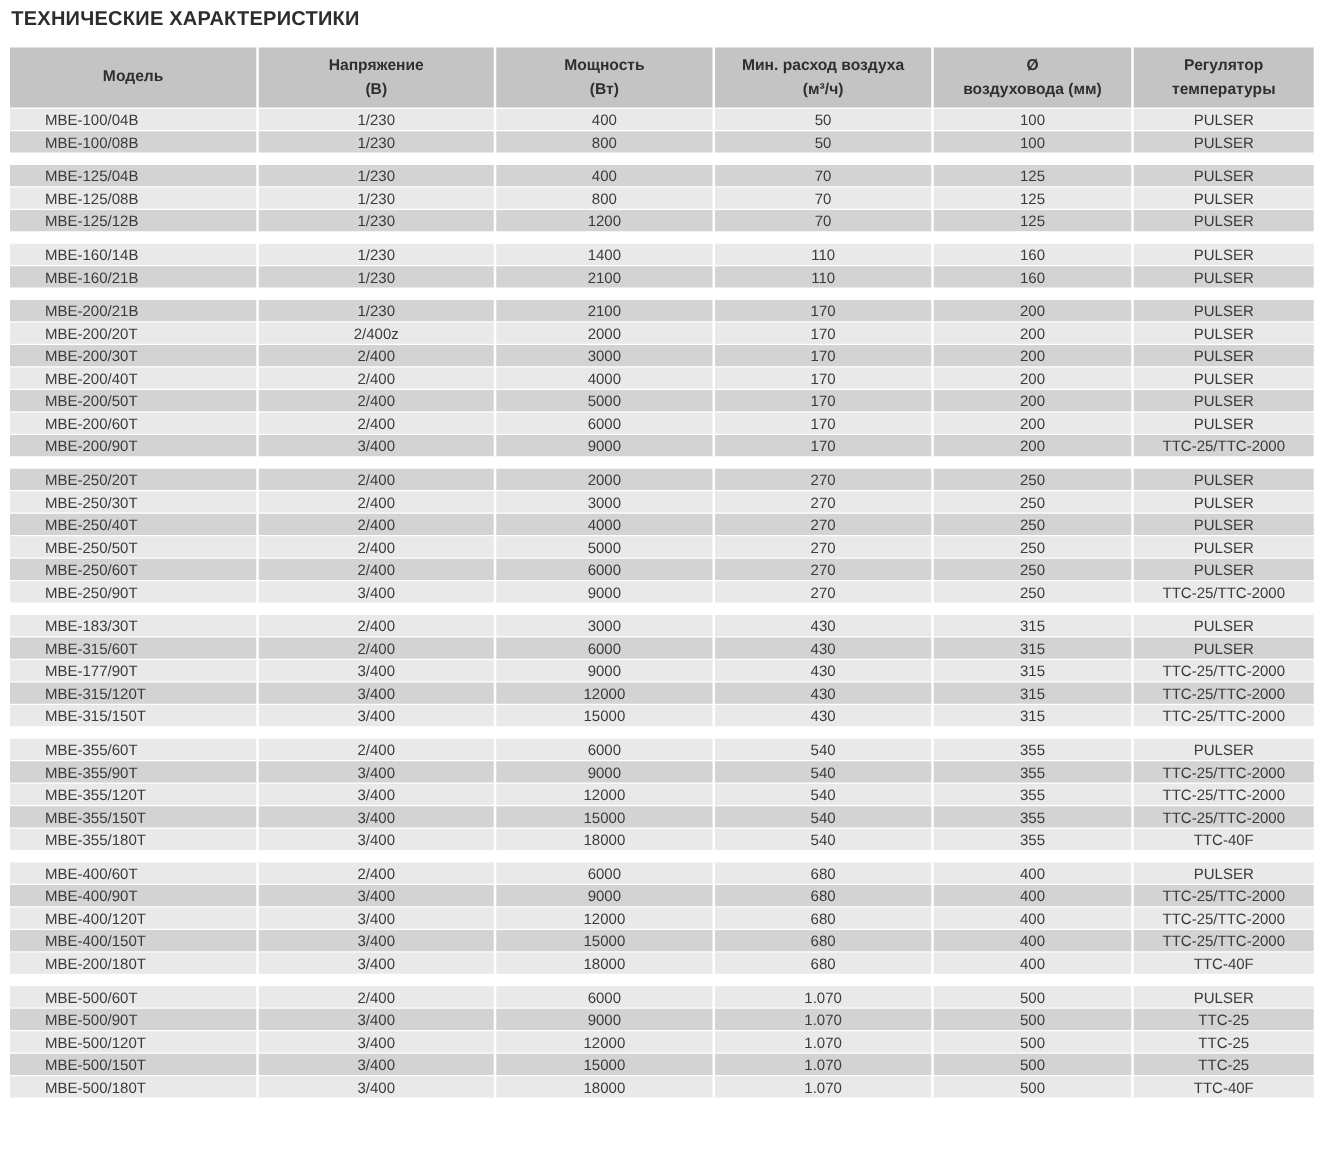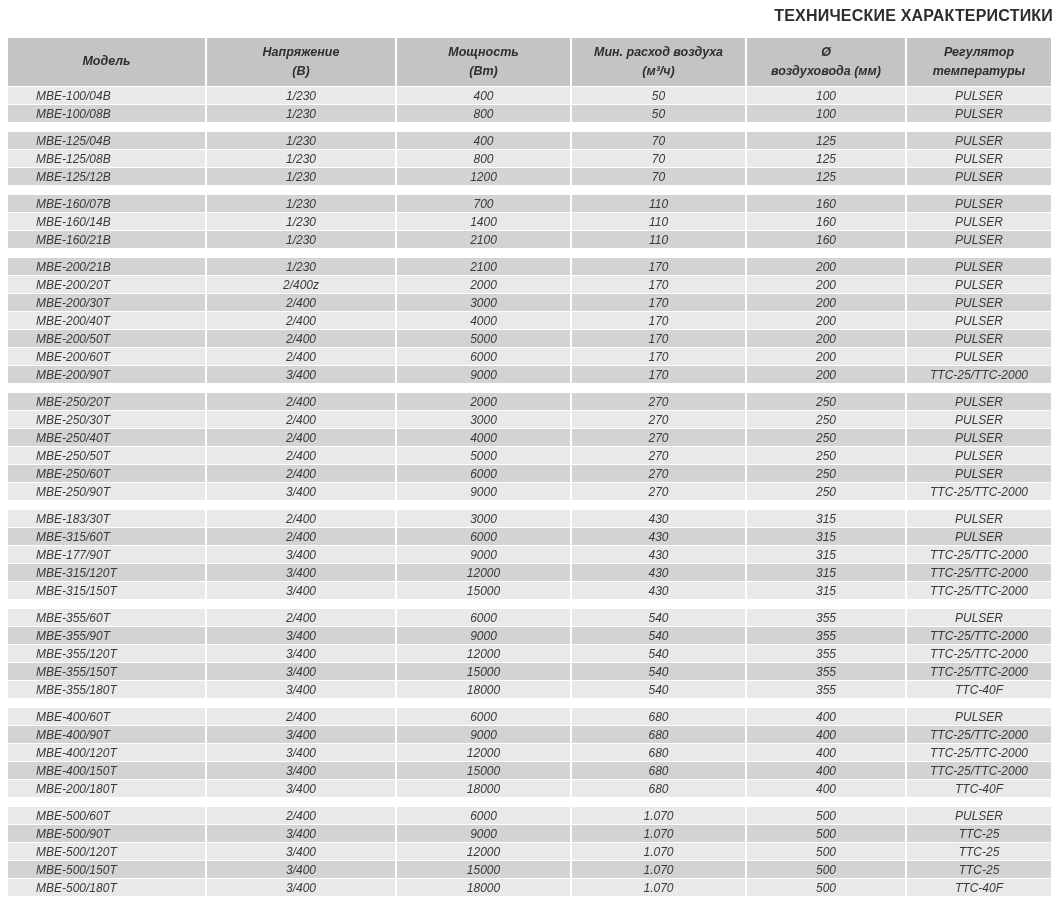--- a/index.html
+++ b/index.html
@@ -14,29 +14,27 @@
     box-sizing: border-box;
     padding: 5px 8px 6px 8px;
     background: #ffffff;
   }
   .title {
     font-size: 16px;
     font-weight: 700;
     letter-spacing: 0.2px;
     color: var(--title-text, #2d2d2d);
     margin: 2px 0 12px 1px;
-    text-align: right;
   }
   table.specs {
     border-collapse: separate;
     border-spacing: 2px 1px;
     table-layout: fixed;
     width: 1047px;
     margin-left: -2px;
-    font-style: italic;
   }
   col.c-model     { width: 197px; }
   col.c-voltage   { width: 188px; }
   col.c-power     { width: 173px; }
   col.c-airflow   { width: 173px; }
   col.c-duct      { width: 158px; }
   col.c-regulator { width: 144px; }
 
   th {
     background: var(--header-bg, #c4c4c4);
@@ -153,28 +151,20 @@
           <td class="model">MBE-125/12B</td>
           <td class="voltage">1/230</td>
           <td class="power">1200</td>
           <td class="airflow">70</td>
           <td class="duct">125</td>
           <td class="regulator">PULSER</td>
         </tr>
         <tr class="separator">
           <td colspan="6"></td>
         </tr>
-        <tr class="shade-dark">
-          <td class="model">MBE-160/07B</td>
-          <td class="voltage">1/230</td>
-          <td class="power">700</td>
-          <td class="airflow">110</td>
-          <td class="duct">160</td>
-          <td class="regulator">PULSER</td>
-        </tr>
         <tr class="shade-light">
           <td class="model">MBE-160/14B</td>
           <td class="voltage">1/230</td>
           <td class="power">1400</td>
           <td class="airflow">110</td>
           <td class="duct">160</td>
           <td class="regulator">PULSER</td>
         </tr>
         <tr class="shade-dark">
           <td class="model">MBE-160/21B</td>

